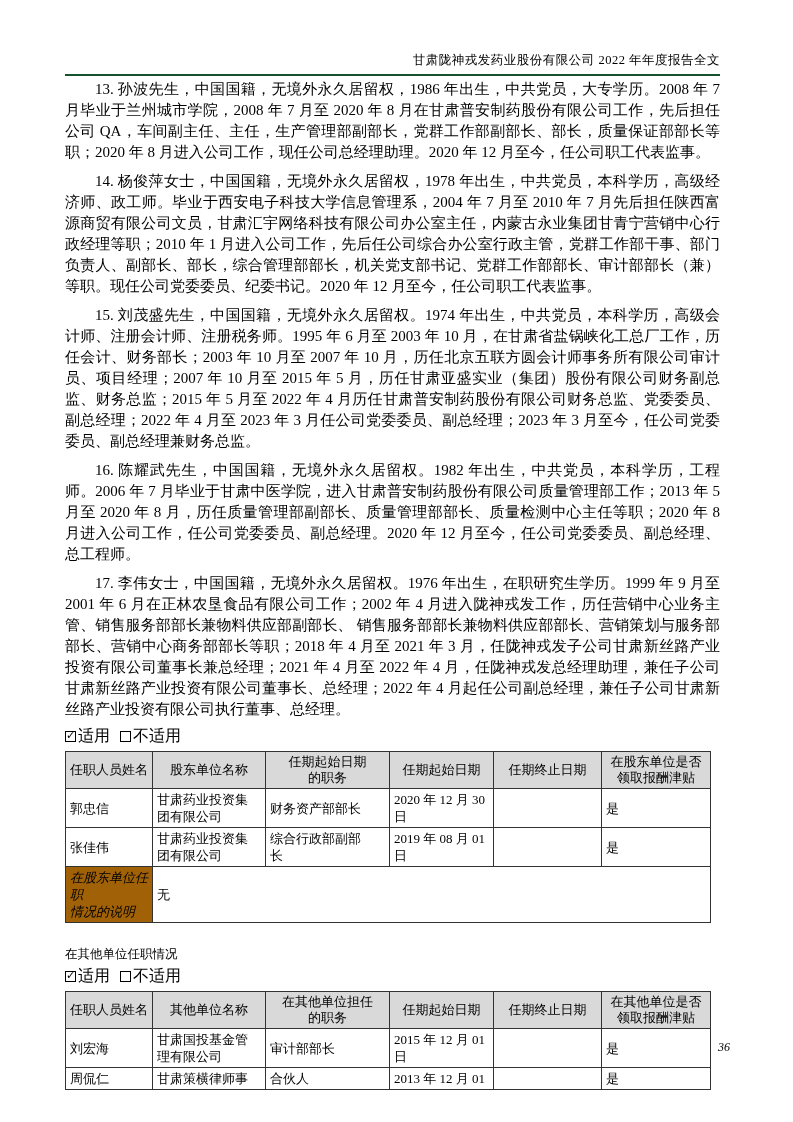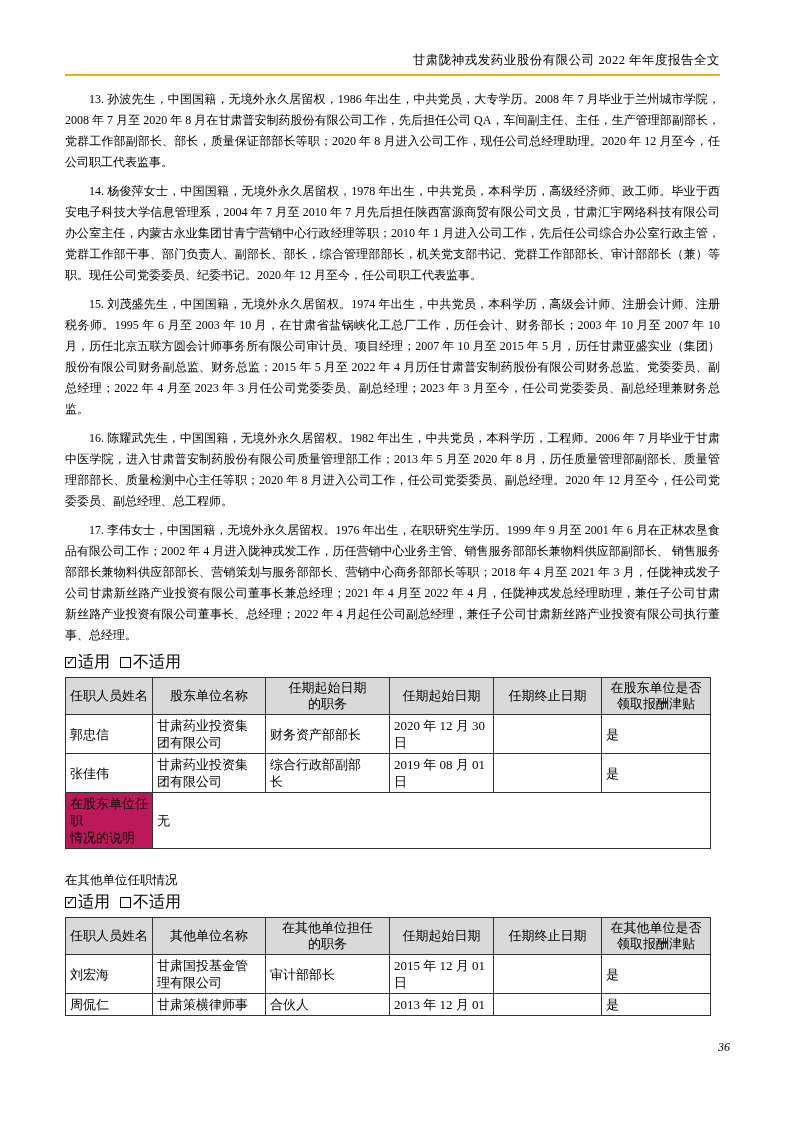--- a/index.html
+++ b/index.html
@@ -12,26 +12,26 @@
     color: #000;
     overflow: hidden;
   }
   .content { position: absolute; left: 65px; top: 52px; width: 655px; }
 
   .doc-header {
     text-align: right;
     font-size: 12.5px;
     letter-spacing: 0.5px;
     padding-bottom: 5px;
-    border-bottom: 2px solid #eab308;
-    margin-bottom: 13px;
+    border-bottom: 2px solid #14532d;
+    margin-bottom: 3px;
   }
 
   p.bio {
-    font-size: 12px;
+    font-size: 15px;
     line-height: 21px;
     text-align: justify;
     text-indent: 2em;
     margin: 0 0 8px 0;
   }
 
   .section-title { font-size: 12.5px; line-height: 16px; margin: 6px 0 6px 0; }
   .apply-row { font-size: 16px; line-height: 16px; margin: 0 0 7px 0; }
 
   .cb {
@@ -76,22 +76,23 @@
     height: 32px;
   }
   table.rep td {
     text-align: left;
     line-height: 17px;
     padding: 2px 4px;
     height: 17px;
   }
   table.rep tr.data-2line td { height: 34px; }
   td.note-label {
-    background: #be185d;
+    background: #a16207;
     line-height: 17px;
+    font-style: italic;
   }
   .footer-pagenum {
     position: absolute;
     left: 65px; top: 1040px;
     width: 665px;
     text-align: right;
     font-size: 12px;
     font-style: italic;
   }
 </style>

